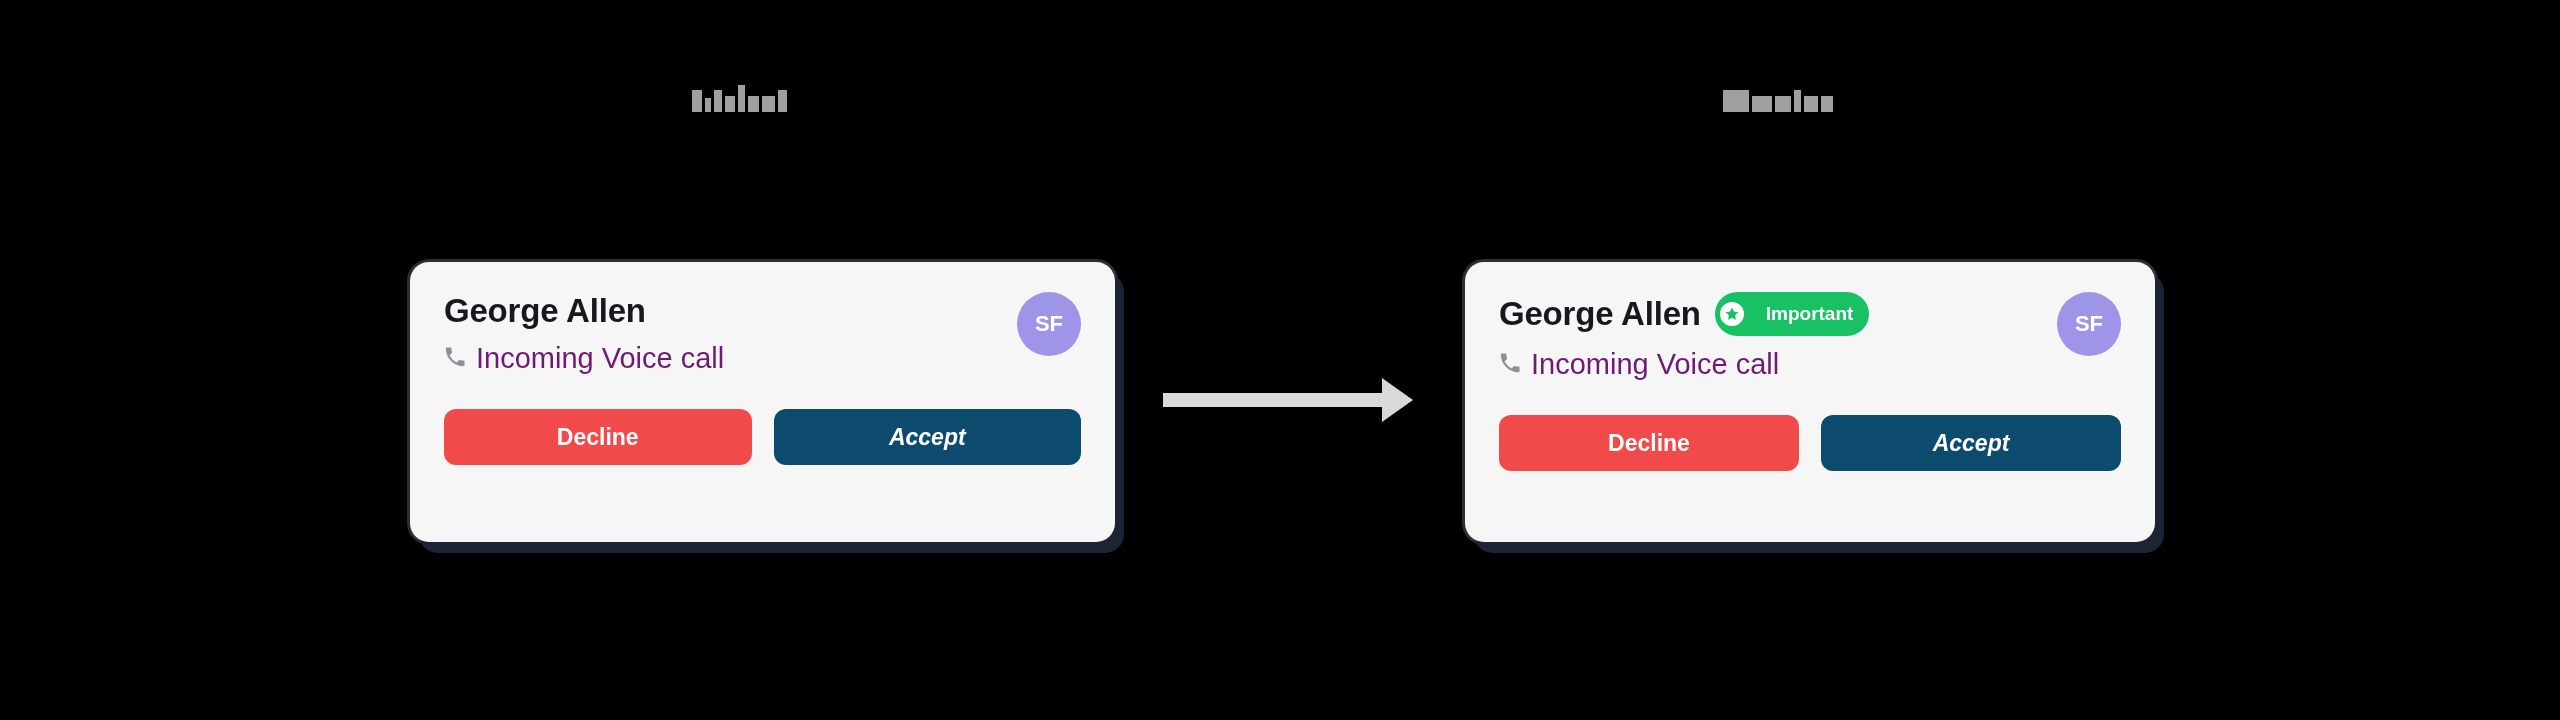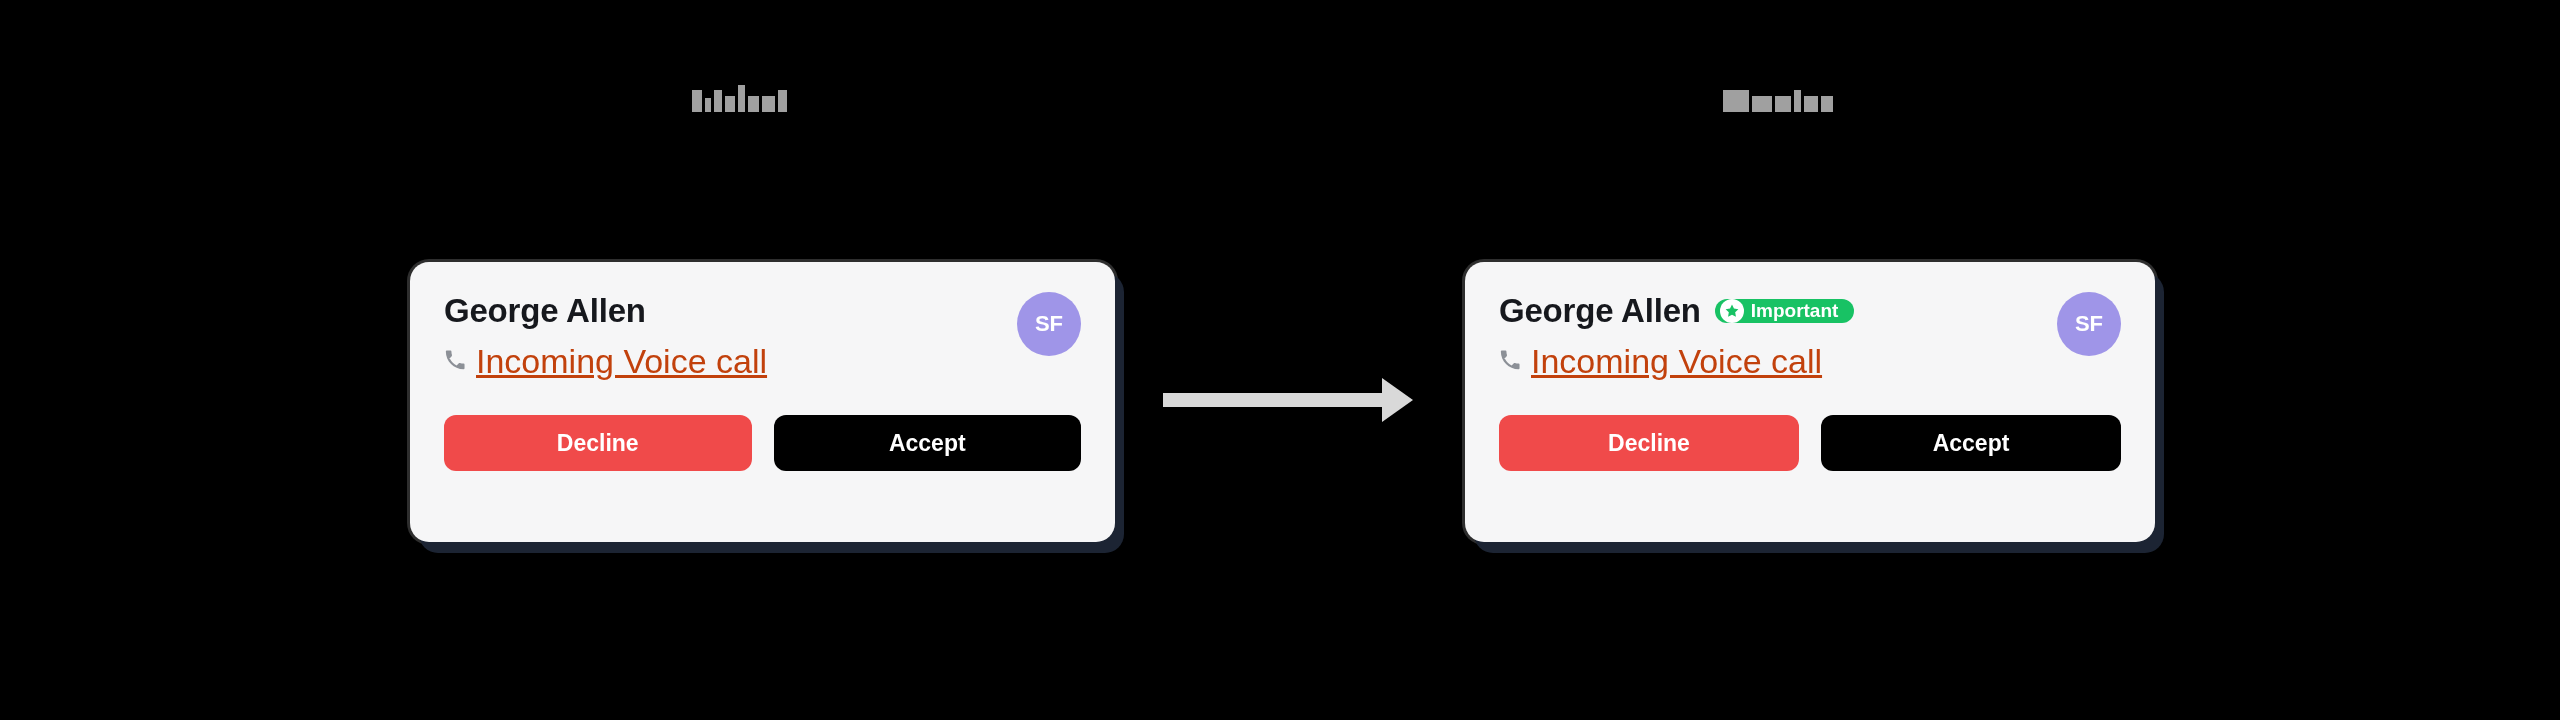--- a/index.html
+++ b/index.html
@@ -98,25 +98,25 @@
     font-weight: bold;
     color: #16181d;
     letter-spacing: -0.2px;
     white-space: nowrap;
   }
 
   
   .badge {
     display: inline-flex;
     align-items: center;
-    gap: 7px;
+    gap: 22px;
     background: #18c264;
     border-radius: 999px;
     padding: 4px 16px 5px 5px;
-    height: 24px;
+    height: 44px;
     box-sizing: border-box;
   }
   .badge-star {
     width: 24px;
     height: 24px;
     border-radius: 50%;
     background: #ffffff;
     display: flex;
     align-items: center;
     justify-content: center;
@@ -132,24 +132,23 @@
   }
 
   .subtitle-row {
     display: flex;
     align-items: center;
     gap: 10px;
     margin-top: 12px;
   }
   .phone-icon { display: block; }
   .subtitle {
-    font-size: 34px;
-    color: #c2410c;
+    font-size: 29px;
+    color: #701a75;
     white-space: nowrap;
-    text-decoration: underline;
   }
 
   .avatar {
     width: 64px;
     height: 64px;
     border-radius: 50%;
     background: #9f95e8;
     color: #ffffff;
     display: flex;
     align-items: center;
@@ -173,21 +172,21 @@
     color: #ffffff;
     font-size: 23px;
     font-weight: bold;
     font-family: "Liberation Sans", sans-serif;
     cursor: pointer;
     display: flex;
     align-items: center;
     justify-content: center;
   }
   .btn-decline { background: #f04a4a; }
-  .btn-accept  { background: #000000; }
+  .btn-accept  { background: #0c4a6e; font-style: italic; }
 </style>
 </head>
 <body>
 
 <div class="caption caption-left">
     <span class="blk" style="width: 10px; height: 22px;"></span>
     <span class="blk" style="width: 6px; height: 14px;"></span>
     <span class="blk" style="width: 8px; height: 22px;"></span>
     <span class="blk" style="width: 10px; height: 16px;"></span>
     <span class="blk" style="width: 7px; height: 27px;"></span>

